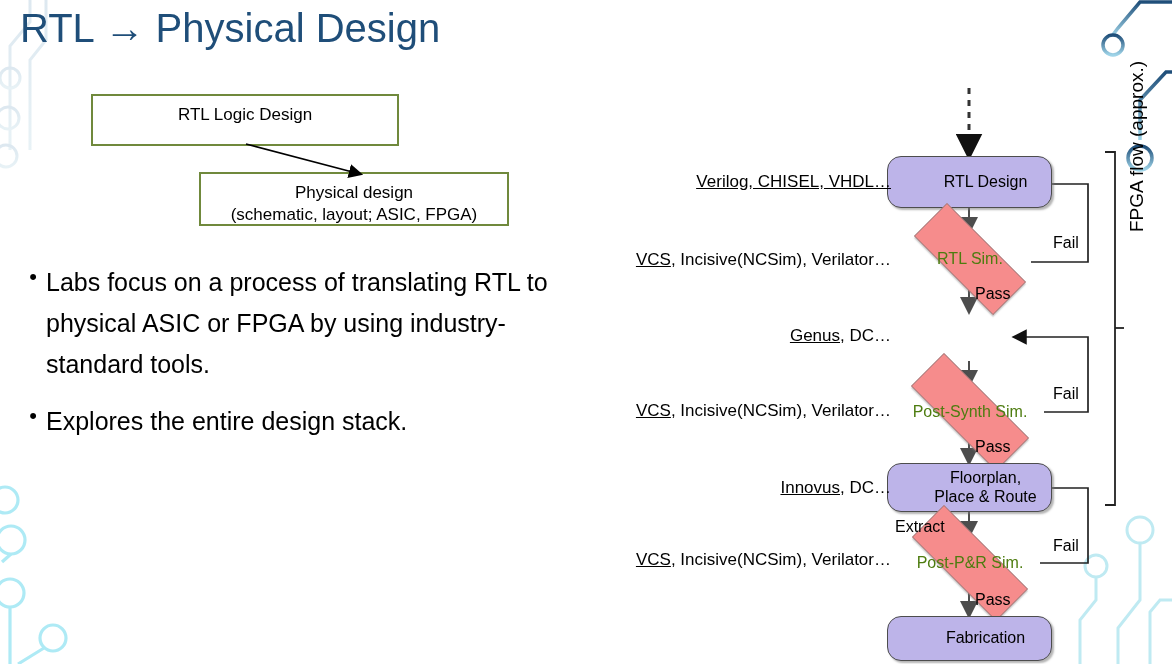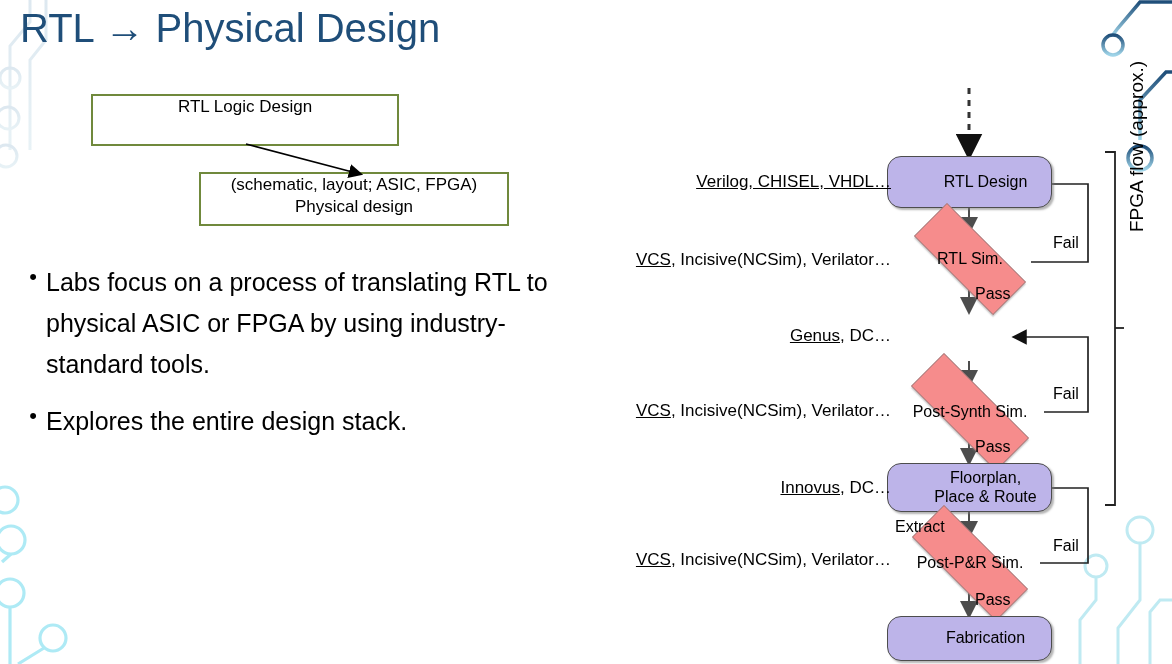--- a/index.html
+++ b/index.html
@@ -35,21 +35,21 @@
   
   .greenbox {
     position: absolute;
     border: 2px solid #70893C;
     background: transparent;
     box-sizing: border-box;
     text-align: center;
     font-size: 17px;
     line-height: 1.32;
     color: #000;
-    padding-top: 0;
+    padding-top: 8px;
   }
   #green-box-1 { left: 91px;  top: 94px;  width: 308px; height: 52px; }
   #green-box-2 { left: 199px; top: 172px; width: 310px; height: 54px; }
   .gb-line { display: block; }
   
   #bullets {
     position: absolute;
     left: 20px;
     top: 262px;
     width: 580px;
@@ -108,21 +108,21 @@
     box-shadow: 2px 2px 2px rgba(120,120,120,0.4);
   }
   .decision-label {
     position: absolute;
     left: 0; top: 0;
     width: 100%; height: 100%;
     display: flex;
     align-items: center;
     justify-content: center;
     font-size: 16px;
-    color: #000000;
+    color: #4d7c0f;
     white-space: nowrap;
     z-index: 2;
   }
   
   .toollabel {
     position: absolute;
     font-size: 17px;
     color: #000;
     white-space: nowrap;
     text-align: right;
@@ -201,22 +201,22 @@
       <path d="M1172 600 L1160 600 L1150 612 L1150 664"></path>
     </g>
   </svg>
 
   <div id="title">RTL → Physical Design</div>
 
   <div class="greenbox" id="green-box-1">
     <span class="gb-line">RTL Logic Design</span>
   </div>
   <div class="greenbox" id="green-box-2">
+    <span class="gb-line">Physical design</span>
     <span class="gb-line">(schematic, layout; ASIC, FPGA)</span>
-    <span class="gb-line">Physical design</span>
   </div>
   <svg class="deco" viewBox="0 0 1172 664" xmlns="http://www.w3.org/2000/svg">
     <defs>
       <marker id="arrHeadBlack" markerWidth="9" markerHeight="9" refX="7" refY="4.5" orient="auto">
         <path d="M0 0 L9 4.5 L0 9 z" fill="#000"></path>
       </marker>
     </defs>
     <path d="M246 144 L360 174" stroke="#000" stroke-width="1.6" fill="none" marker-end="url(#arrHeadBlack)"></path>
   </svg>
 

